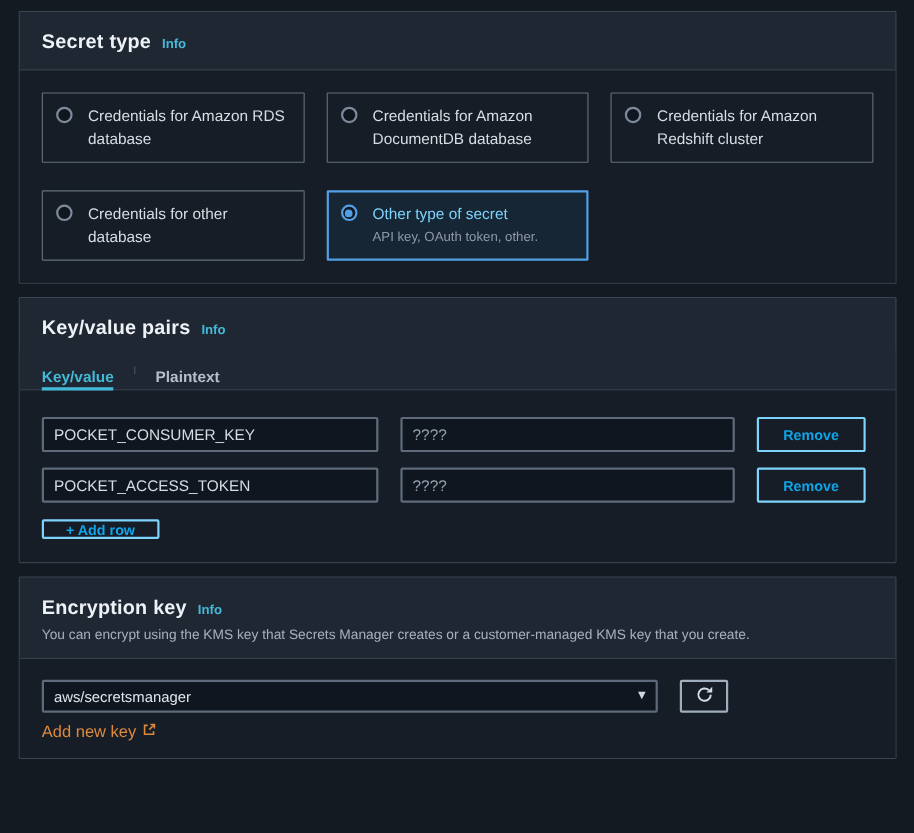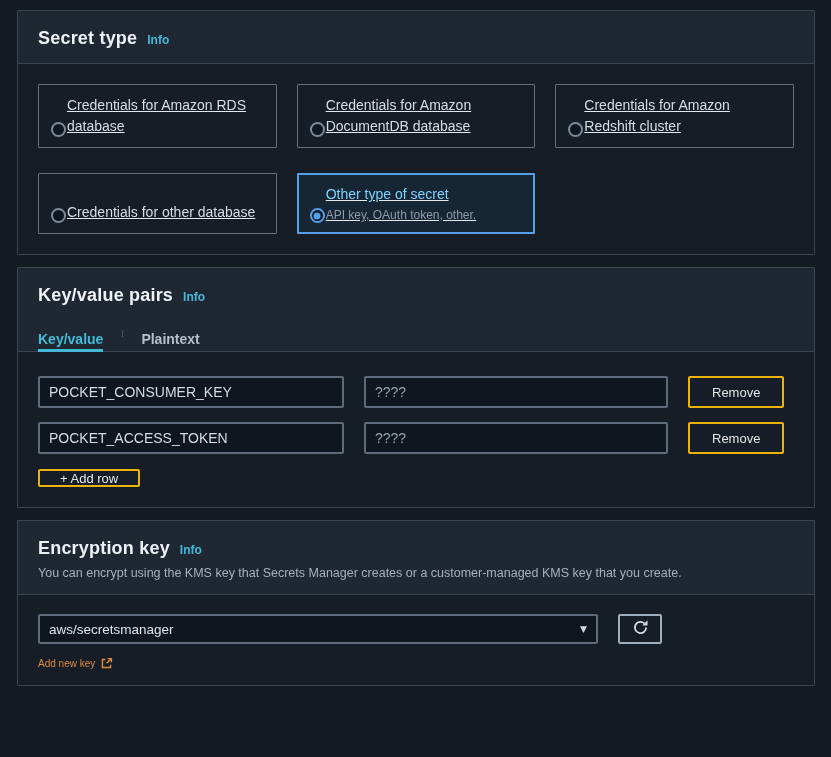--- a/index.html
+++ b/index.html
@@ -34,24 +34,23 @@
     grid-template-columns: repeat(3, 1fr);
     gap: 25px 20px;
   }
   .radio-card {
     border: 1px solid #66707f;
     border-radius: 1px;
     background: #161d26;
     min-height: 58px;
     padding: 10px 12px;
     display: flex;
-    align-items: flex-end;
-    gap: 1px;
-    cursor: pointer;
-    text-decoration: underline;
+    align-items: flex-start;
+    gap: 14px;
+    cursor: pointer;
   }
   .radio-card.selected {
     border: 2px solid #539fe5;
     background: #172635;
     padding: 9px 11px;
   }
   .radio-dot {
     flex: 0 0 auto;
     width: 15px; height: 15px;
     border: 2px solid #7d8a9c;
@@ -109,25 +108,25 @@
     font-family: "Liberation Sans", sans-serif;
     font-size: 14px;
     padding: 0 9px;
     outline: none;
   }
   .key-input { width: 306px; }
   .value-input { width: 304px; color: #96a1b0; }
   .btn {
     height: 32px;
     background: transparent;
-    border: 2px solid #eab308;
-    border-radius: 2px;
-    color: #e5e5e5;
+    border: 2px solid #7dd3fc;
+    border-radius: 2px;
+    color: #0ea5e9;
     font-family: "Liberation Sans", sans-serif;
-    font-size: 13px; font-weight: 400;
+    font-size: 13px; font-weight: 700;
     padding: 0 22px;
     cursor: pointer;
   }
   .add-row-btn { height: 18px; padding: 0 20px; margin-top: 1px; }
 
   
   .enc-body { padding: 19px 20px 14px 20px; }
   .select-row { display: flex; gap: 20px; align-items: center; }
   .select {
     position: relative;
@@ -150,22 +149,22 @@
   .icon-btn {
     width: 44px; height: 30px;
     background: transparent;
     border: 2px solid #9fadbd;
     border-radius: 2px;
     display: flex; align-items: center; justify-content: center;
     cursor: pointer;
   }
   .link-row { margin-top: 9px; }
   .ext-link {
-    display: inline-flex; align-items: center; gap: 5px;
-    color: #dd8a3d; font-size: 10px; text-decoration: none; cursor: pointer;
+    display: inline-flex; gap: 5px;
+    color: #dd8a3d; font-size: 15px; text-decoration: none; cursor: pointer;
   }
   .ext-link svg { display: block; }
 </style>
 </head>
 <body>
 
 <div class="page">
 
   <section class="panel">
     <div class="panel-header">

